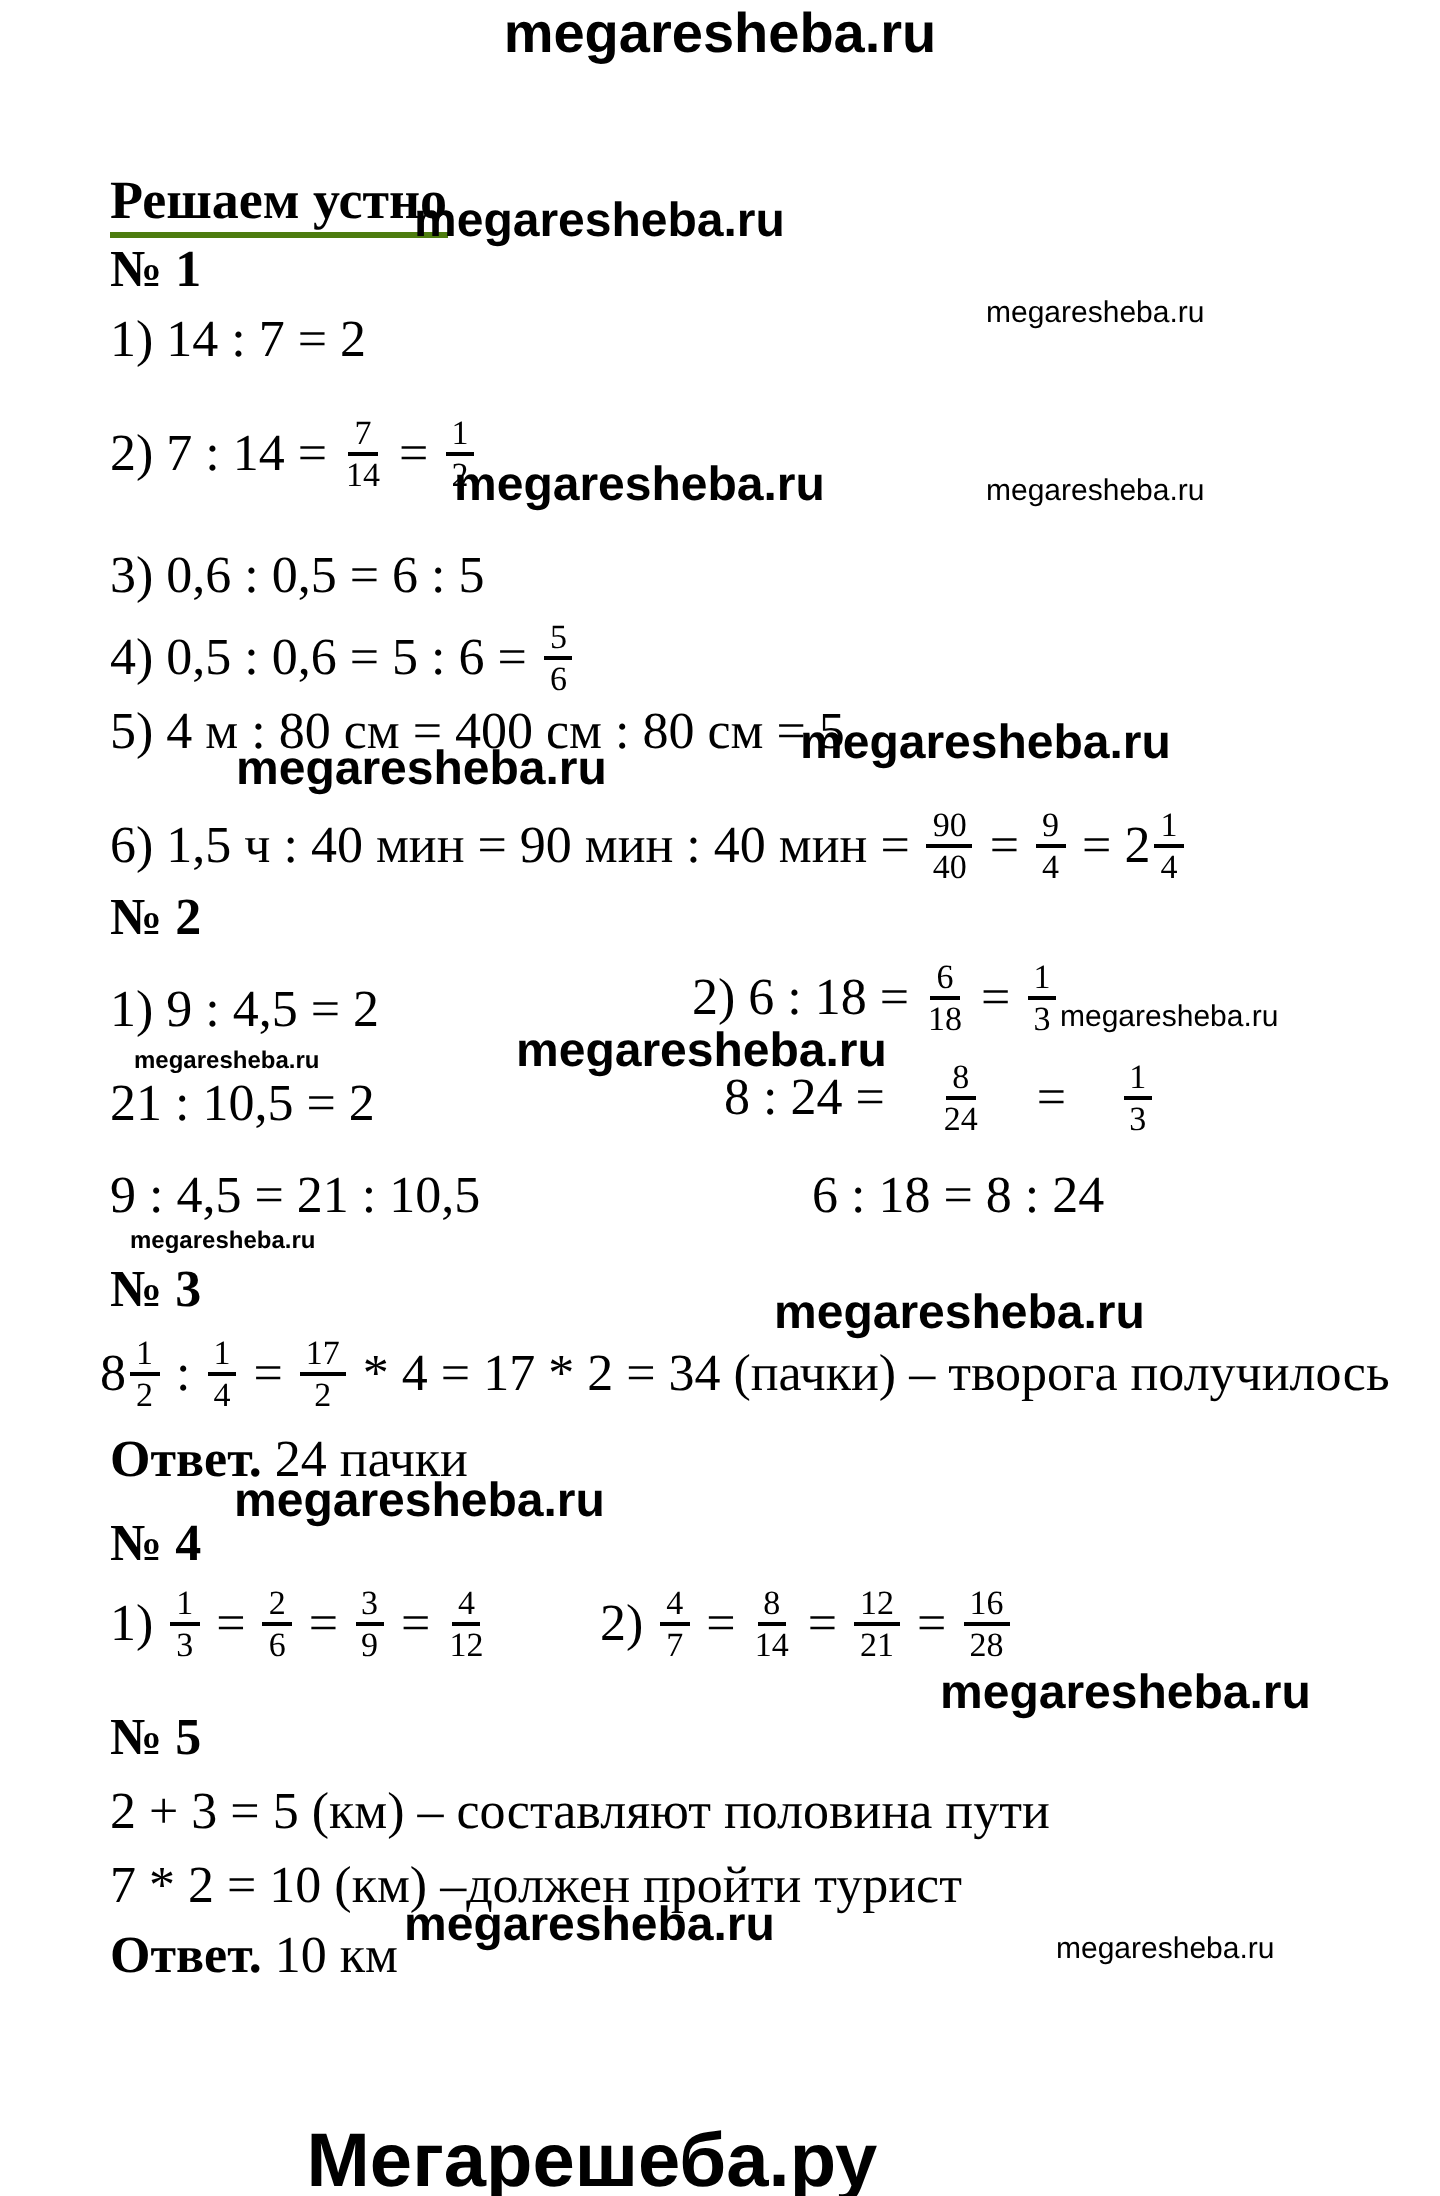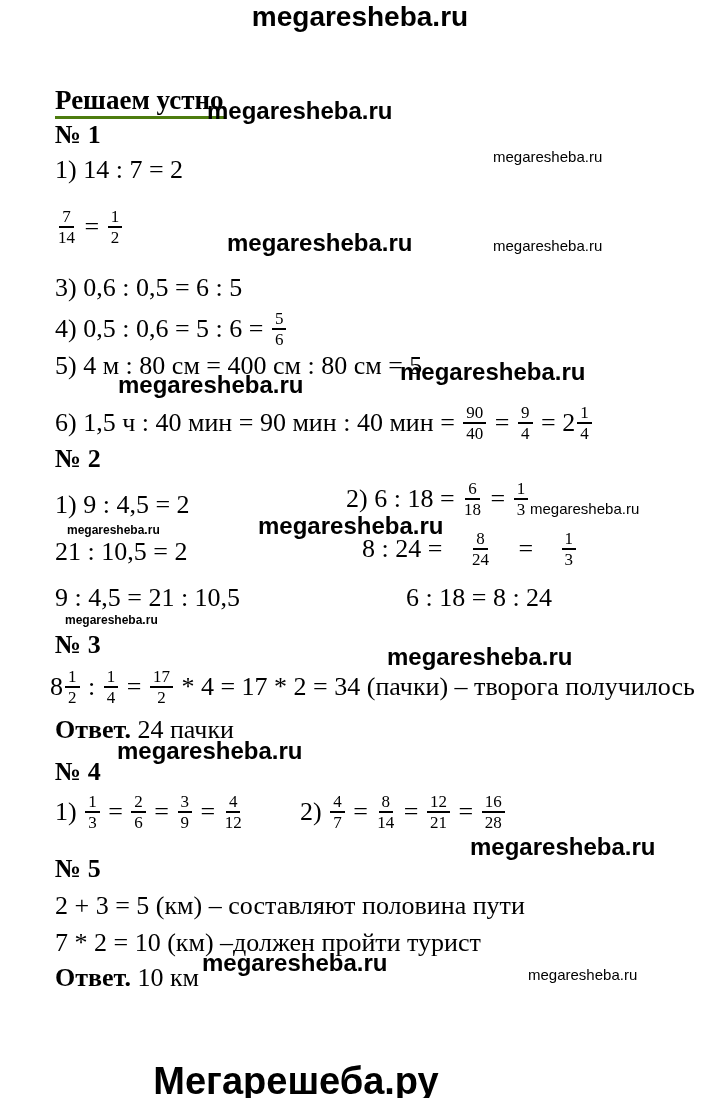--- a/index.html
+++ b/index.html
@@ -55,21 +55,21 @@
 </style>
 </head>
 <body>
 
 <div class="page-header">megaresheba.ru</div>
 
 <div id="content">
     <div class="line title" style="left: 55px; top: 85px;"><span>Решаем устно</span></div>
     <div class="line heading" style="left: 55px; top: 120px;"><span>№ 1</span></div>
     <div class="line" style="left: 55px; top: 155px;"><span>1) 14 : 7 = 2</span></div>
-    <div class="line" style="left: 55px; top: 207px;"><span class="frac"><span class="num">7</span><span class="den">14</span></span><span> = </span><span class="frac"><span class="num">1</span><span class="den">2</span></span></div>
+    <div class="line" style="left: 55px; top: 207px;"><span>2) 7 : 14 = </span><span class="frac"><span class="num">7</span><span class="den">14</span></span><span> = </span><span class="frac"><span class="num">1</span><span class="den">2</span></span></div>
     <div class="line" style="left: 55px; top: 273px;"><span>3) 0,6 : 0,5 = 6 : 5</span></div>
     <div class="line" style="left: 55px; top: 309px;"><span>4) 0,5 : 0,6 = 5 : 6 = </span><span class="frac"><span class="num">5</span><span class="den">6</span></span></div>
     <div class="line" style="left: 55px; top: 351px; align-items: center;"><span>5) 4 м : 80 см = 400 см : 80 см = 5</span></div>
     <div class="line" style="left: 55px; top: 403px;"><span>6) 1,5 ч : 40 мин = 90 мин : 40 мин = </span><span class="frac"><span class="num">90</span><span class="den">40</span></span><span> = </span><span class="frac"><span class="num">9</span><span class="den">4</span></span><span> = 2</span><span class="frac"><span class="num">1</span><span class="den">4</span></span></div>
     <div class="line heading" style="left: 55px; top: 444px;"><span>№ 2</span></div>
     <div class="line" style="left: 55px; top: 490px;"><span>1) 9 : 4,5 = 2</span></div>
     <div class="line" style="left: 346px; top: 479px;"><span>2) 6 : 18 = </span><span class="frac"><span class="num">6</span><span class="den">18</span></span><span> = </span><span class="frac"><span class="num">1</span><span class="den">3</span></span></div>
     <div class="line" style="left: 55px; top: 537px;"><span>21 : 10,5 = 2</span></div>
     <div class="line" style="left: 362px; top: 529px; gap: 20px;"><span>8 : 24 = </span><span class="frac"><span class="num">8</span><span class="den">24</span></span><span> = </span><span class="frac"><span class="num">1</span><span class="den">3</span></span></div>
     <div class="line" style="left: 55px; top: 583px;"><span>9 : 4,5 = 21 : 10,5</span></div>

